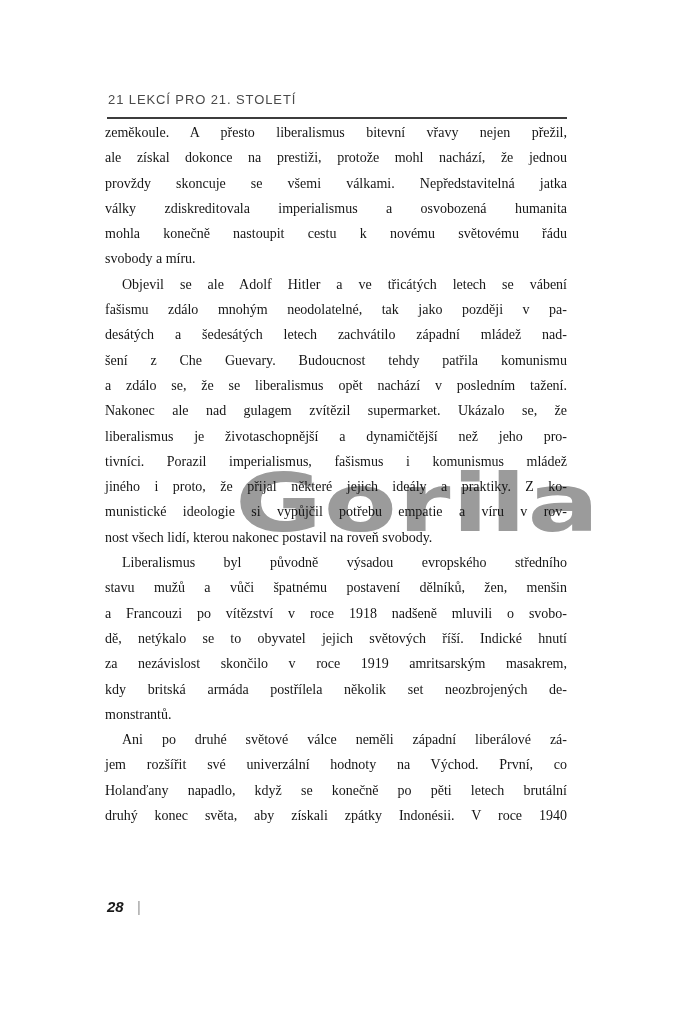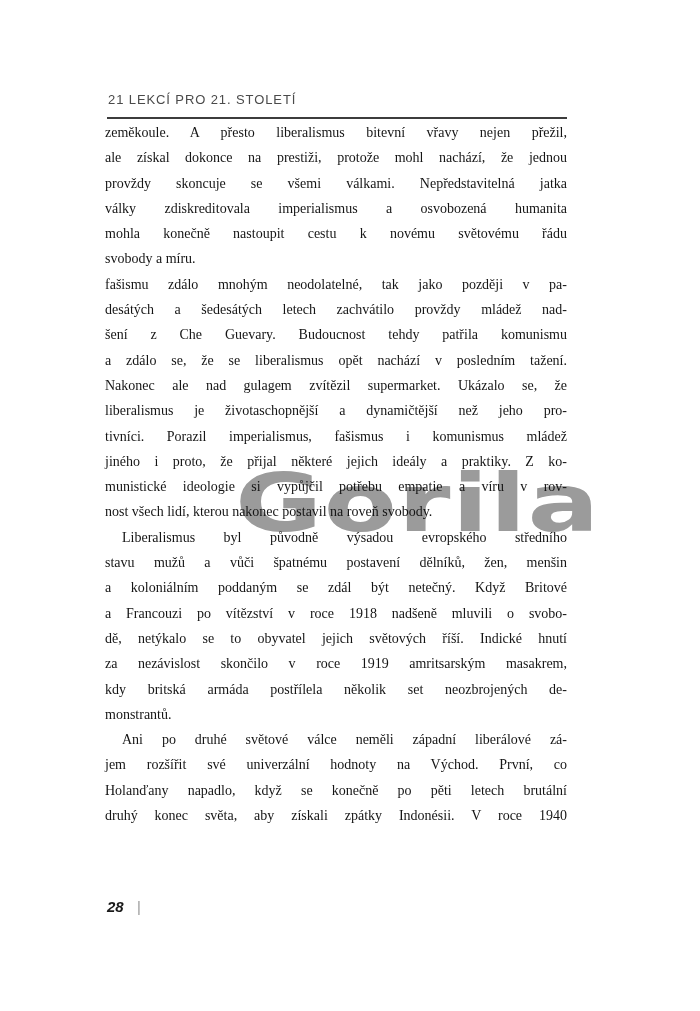--- a/index.html
+++ b/index.html
@@ -97,35 +97,35 @@
   <div class="textblock">
       <div class="para">
         <div class="line firstline">zeměkoule. A přesto liberalismus bitevní vřavy nejen přežil,</div>
         <div class="line">ale získal dokonce na prestiži, protože mohl nachází, že jednou</div>
         <div class="line">provždy skoncuje se všemi válkami. Nepředstavitelná jatka</div>
         <div class="line">války zdiskreditovala imperialismus a osvobozená humanita</div>
         <div class="line">mohla konečně nastoupit cestu k novému světovému řádu</div>
         <div class="line lastline">svobody a míru.</div>
       </div>
       <div class="para indent">
+        <div class="line firstline">Objevil se ale Adolf Hitler a ve třicátých letech se vábení</div>
         <div class="line">fašismu zdálo mnohým neodolatelné, tak jako později v pa-</div>
-        <div class="line">desátých a šedesátých letech zachvátilo provždy mládež nad-</div>
+        <div class="line">desátých a šedesátých letech zachvátilo západní mládež nad-</div>
         <div class="line">šení z Che Guevary. Budoucnost tehdy patřila komunismu</div>
         <div class="line">a zdálo se, že se liberalismus opět nachází v posledním tažení.</div>
         <div class="line">Nakonec ale nad gulagem zvítězil supermarket. Ukázalo se, že</div>
         <div class="line">liberalismus je životaschopnější a dynamičtější než jeho pro-</div>
         <div class="line">tivníci. Porazil imperialismus, fašismus i komunismus mládež</div>
         <div class="line">jiného i proto, že přijal některé jejich ideály a praktiky. Z ko-</div>
         <div class="line">munistické ideologie si vypůjčil potřebu empatie a víru v rov-</div>
         <div class="line lastline">nost všech lidí, kterou nakonec postavil na roveň svobody.</div>
       </div>
       <div class="para indent">
         <div class="line firstline">Liberalismus byl původně výsadou evropského středního</div>
         <div class="line">stavu mužů a vůči špatnému postavení dělníků, žen, menšin</div>
-        <div class="line">a koloniálním poddaným se zdál být netečný. Když Britové</div>
         <div class="line">a Francouzi po vítězství v roce 1918 nadšeně mluvili o svobo-</div>
         <div class="line">dě, netýkalo se to obyvatel jejich světových říší. Indické hnutí</div>
         <div class="line">za nezávislost skončilo v roce 1919 amritsarským masakrem,</div>
         <div class="line">kdy britská armáda postřílela několik set neozbrojených de-</div>
         <div class="line lastline">monstrantů.</div>
       </div>
       <div class="para indent">
         <div class="line firstline">Ani po druhé světové válce neměli západní liberálové zá-</div>
         <div class="line">jem rozšířit své univerzální hodnoty na Východ. První, co</div>
         <div class="line">Holanďany napadlo, když se konečně po pěti letech brutální</div>

